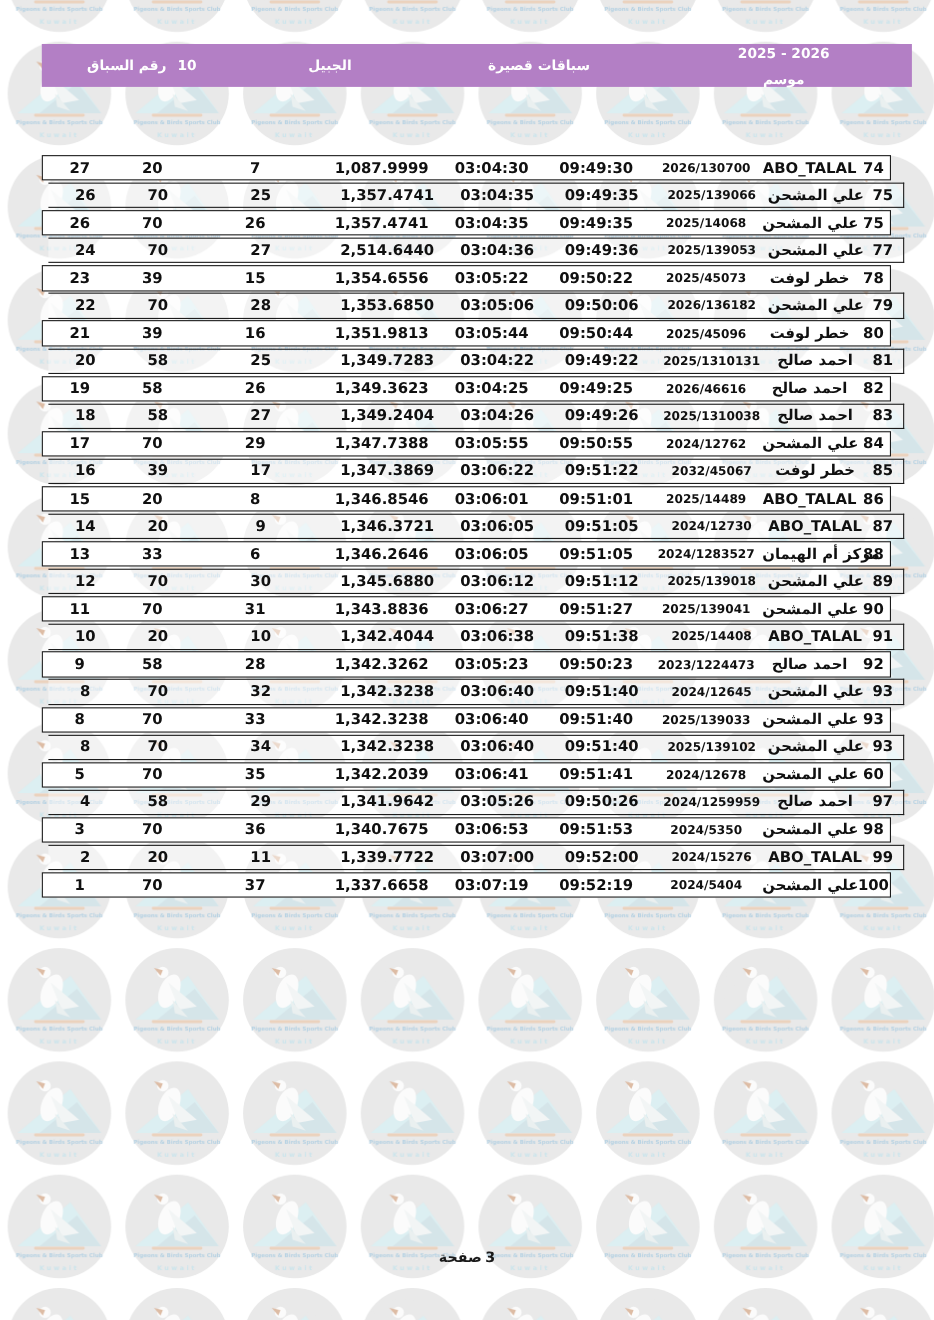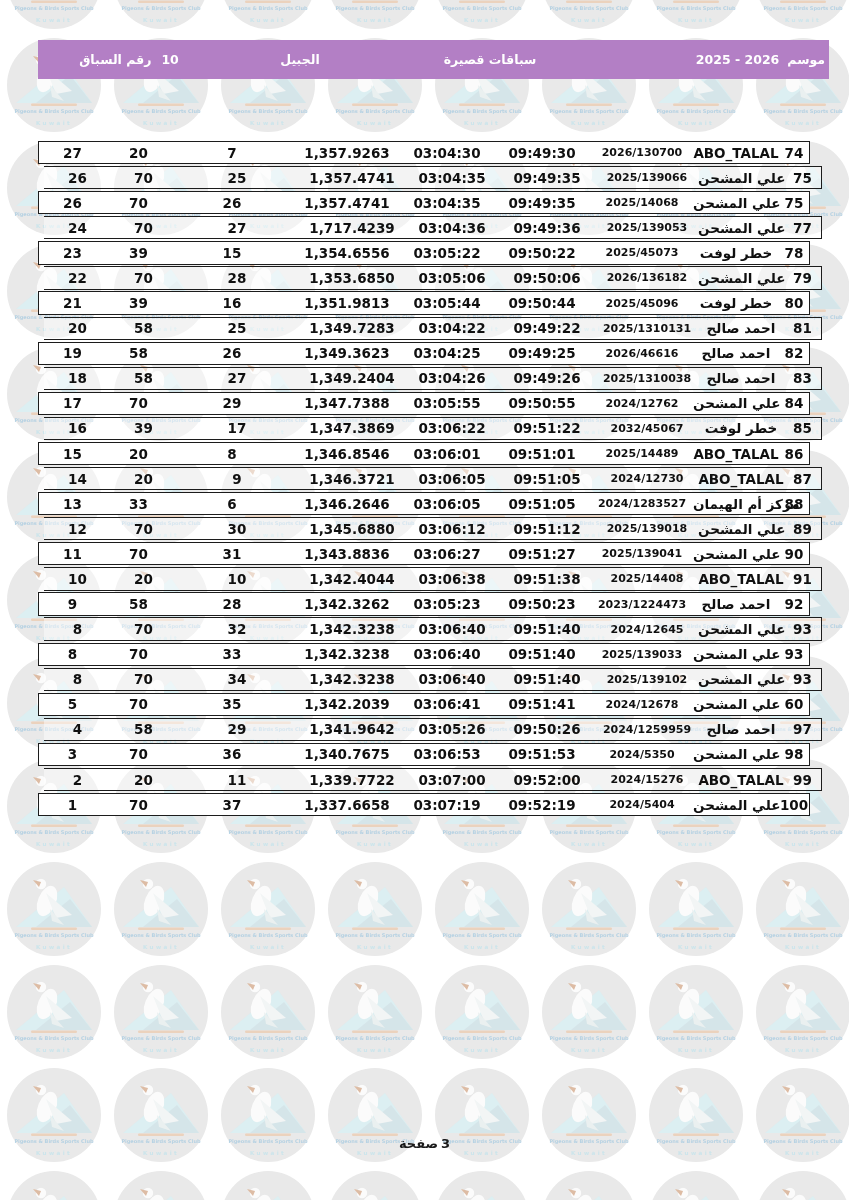--- a/index.html
+++ b/index.html
@@ -12,21 +12,21 @@
   .page{position:absolute;left:0;top:0;width:849px;height:1200px;z-index:1;}
 
   
   .titlebar{
     position:absolute;left:38px;top:40px;width:791px;height:39px;
     background:#b37fc5;color:#ffffff;
     display:grid;grid-template-columns:182px 160px 220px 1fr;
     align-items:center;font-size:12.5px;font-weight:600;
   }
   .titlebar .cell{display:flex;justify-content:center;align-items:center;gap:10px;white-space:nowrap;}
-  .titlebar .cell.season{justify-content:flex-end;padding-right:4px;gap:8px;}
+  .titlebar .cell.season{justify-content:flex-end;padding-right:4px;gap:8px;flex-direction:column;}
   .colheader{
     position:absolute;left:38px;top:65px;width:791px;height:23px;
     background:#a766b9;border-bottom:3px solid #8d4da2;color:#ffffff;
     display:grid;grid-template-columns:67px 65px 122px 108px 92px 98px 102px 86px 1fr;
     align-items:center;font-size:13px;font-weight:bold;
   }
   .colheader span{text-align:center;white-space:nowrap;}
 
   
   .tbody{position:absolute;left:38px;top:93px;width:800px;margin-top:48px;}
@@ -94,21 +94,21 @@
       <span>موسم</span>
     </div>
   </div>
 
 
   <div class="tbody">
       <div class="row row-a">
       <span dir="ltr">27</span>
       <span dir="ltr">20</span>
       <span dir="ltr">7</span>
-      <span dir="ltr">1,357.9263</span>
+      <span dir="ltr">1,087.9999</span>
       <span dir="ltr">03:04:30</span>
       <span dir="ltr">09:49:30</span>
       <span class="bird-no" dir="ltr">2026/130700</span>
       <span>ABO_TALAL</span>
       <span dir="ltr">74</span>
     </div>
       <div class="row row-b">
       <span dir="ltr">26</span>
       <span dir="ltr">70</span>
       <span dir="ltr">25</span>
@@ -127,21 +127,21 @@
       <span dir="ltr">03:04:35</span>
       <span dir="ltr">09:49:35</span>
       <span class="bird-no" dir="ltr">2025/14068</span>
       <span>علي المشحن</span>
       <span dir="ltr">75</span>
     </div>
       <div class="row row-b">
       <span dir="ltr">24</span>
       <span dir="ltr">70</span>
       <span dir="ltr">27</span>
-      <span dir="ltr">1,717.4239</span>
+      <span dir="ltr">2,514.6440</span>
       <span dir="ltr">03:04:36</span>
       <span dir="ltr">09:49:36</span>
       <span class="bird-no" dir="ltr">2025/139053</span>
       <span>علي المشحن</span>
       <span dir="ltr">77</span>
     </div>
       <div class="row row-a">
       <span dir="ltr">23</span>
       <span dir="ltr">39</span>
       <span dir="ltr">15</span>

